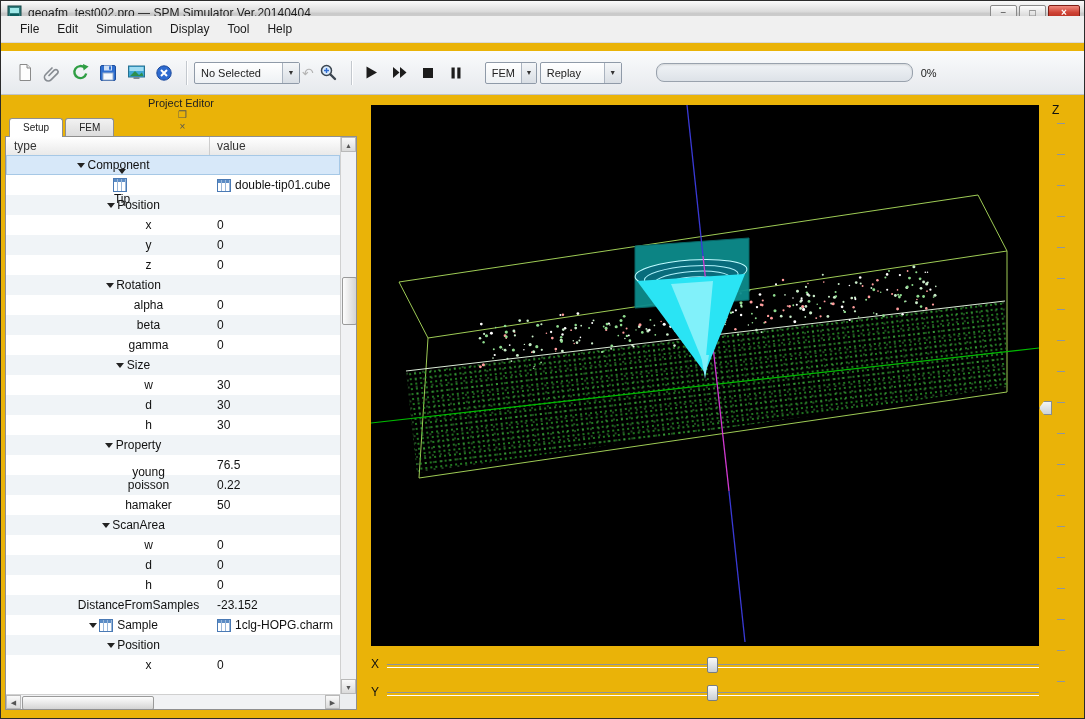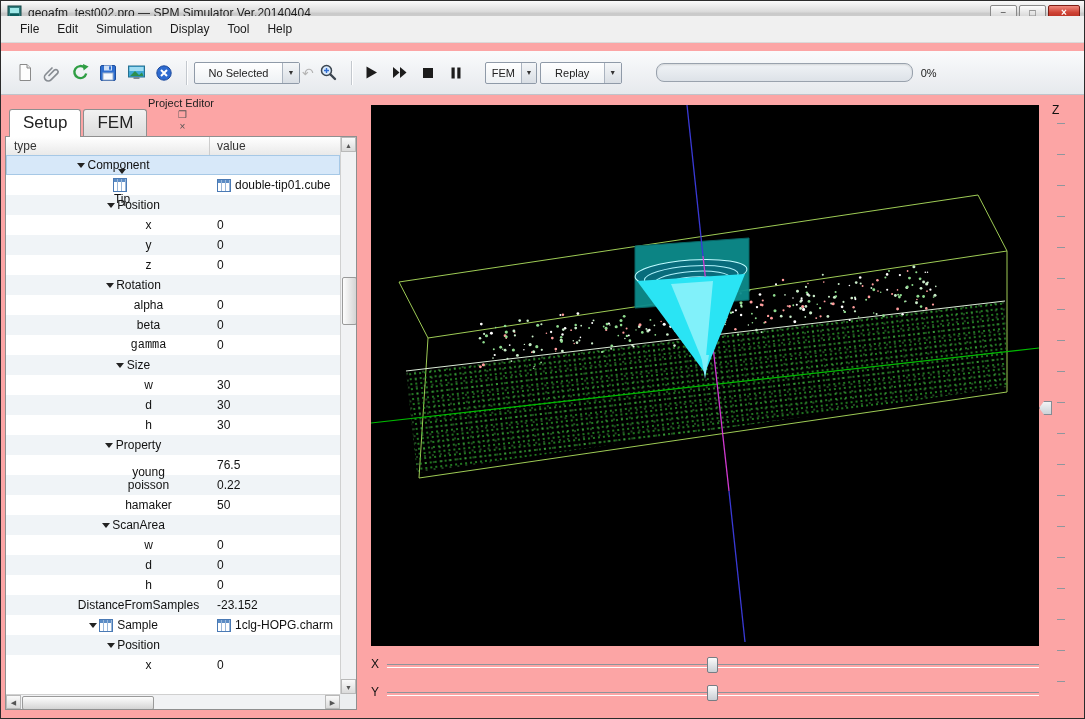--- a/index.html
+++ b/index.html
@@ -1,16 +1,16 @@
 <!DOCTYPE html>
 <html><head>
 <meta charset="utf-8">
 <style>
   html,body{margin:0;padding:0;background:#777;font-family:"Liberation Sans",sans-serif;}
-  .window{position:relative;width:1085px;height:719px;background:#fca5a5;border:1px solid #2b2b2b;box-sizing:border-box;overflow:hidden;}
+  .window{position:relative;width:1085px;height:719px;background:#eab308;border:1px solid #2b2b2b;box-sizing:border-box;overflow:hidden;}
 
   
   .titlebar{position:absolute;left:0;top:0;right:0;height:24px;
     background:linear-gradient(#fbfbfb,#dcdcdc 45%,#c9c9c9 55%,#d6d6d6);
     border-bottom:1px solid #9a9a9a;display:flex;align-items:center;padding:0 4px;box-sizing:border-box;}
   .app-icon{width:15px;height:15px;margin:0 6px 0 2px;flex:0 0 auto;}
   .title-text{font-size:12px;color:#1d1d1d;white-space:nowrap;}
   .win-controls{margin-left:auto;display:flex;gap:2px;}
   .win-btn{width:27px;height:15px;border:1px solid #8a8a8a;border-radius:2px;
     background:linear-gradient(#fdfdfd,#cfcfcf);color:#444;font-size:10px;line-height:13px;
@@ -23,39 +23,39 @@
   .menu-item{font-size:12px;color:#1a1a1a;padding:3px 9px;border-radius:2px;}
 
   
   .toolbar{position:absolute;left:0;top:50px;right:0;height:44px;
     background:linear-gradient(#fafbfc,#e6e9ed);border-bottom:1px solid #bfc4cb;
     display:flex;align-items:center;padding:0 10px;box-sizing:border-box;}
   .tb-ic{width:26px;height:26px;display:flex;align-items:center;justify-content:center;border-radius:3px;margin-right:2px;}
   .tb-sep{width:1px;height:24px;background:#c3c8ce;box-shadow:1px 0 0 #fff;margin:0 7px;}
   .combo{height:22px;border:1px solid #8f9aa8;background:linear-gradient(#fff,#eef1f4);
     display:flex;align-items:center;font-size:11px;color:#222;border-radius:2px;box-sizing:border-box;}
-  .combo .combo-text{padding:0 6px;flex:1;white-space:nowrap;text-align:center;}
+  .combo .combo-text{padding:0 6px;flex:1;white-space:nowrap;}
   .combo .combo-arrow{width:16px;align-self:stretch;border-left:1px solid #aab3bf;
     background:linear-gradient(#f4f6f8,#d9dee4);display:flex;align-items:center;justify-content:center;
     font-size:7px;color:#333;}
   .combo.no-selected{width:106px;}
   .combo.fem{width:52px;margin-left:14px;}
   .combo.replay{width:82px;margin-left:3px;}
   .faded-arrow{color:#b5b5b5;font-size:14px;margin:0 2px;}
   .progress{width:255px;height:17px;border:1px solid #99a2ad;border-radius:8px;margin-left:34px;
     background:linear-gradient(#f0f3f6,#dde2e8);box-shadow:inset 0 1px 2px rgba(0,0,0,.12);}
   .progress-label{font-size:11px;color:#222;margin-left:8px;}
 
   
   .left-panel{position:absolute;left:4px;top:96px;width:352px;bottom:8px;display:flex;flex-direction:column;}
   .panel-header{height:17px;display:flex;align-items:center;font-size:11px;color:#222;padding:0 4px;flex-direction:column;}
   .panel-header .ph-title{flex:1;}
   .ph-btn{width:13px;height:13px;font-size:10px;line-height:12px;text-align:center;color:#555;margin-left:3px;border-radius:2px;}
   .tabs{height:22px;display:flex;align-items:flex-end;padding-left:4px;position:relative;z-index:2;}
-  .tab{font-size:17px;color:#222;padding:3px 13px 3px;border:1px solid #8f8f8f;border-bottom:none;
+  .tab{font-size:10px;color:#222;padding:3px 13px 3px;border:1px solid #8f8f8f;border-bottom:none;
     border-radius:3px 3px 0 0;background:linear-gradient(#f2f2f2,#dcdcdc);margin-right:2px;}
   .tab.active{background:#fff;padding-bottom:4px;position:relative;top:1px;}
   .tree-wrap{flex:1;position:relative;background:#fff;border:1px solid #8f8f8f;overflow:hidden;}
   .col-header{height:18px;display:flex;margin-right:16px;border-bottom:1px solid #c2c2c2;
     background:linear-gradient(#ffffff,#e9e9e9);}
   .col-h{font-size:12px;color:#333;box-sizing:border-box;padding:2px 0 0 8px;}
   .col-h.type{width:204px;border-right:1px solid #cdcdcd;}
   .col-h.value{flex:1;padding-left:7px;}
   .tree-body{position:absolute;left:0;top:18px;right:16px;bottom:15px;overflow:hidden;}
   .trow{height:20px;display:flex;align-items:center;font-size:12px;color:#111;}
@@ -309,21 +309,21 @@
           <div class="trow alt">
             <div class="tcell type" style="padding-left: 68px;">
               <span class="arrow-spacer"></span>
               <span>beta</span>
             </div>
             <div class="tcell value">
               <span>0</span>
             </div>
           </div>
           <div class="trow">
-            <div class="tcell type" style="padding-left: 68px; font-family: Liberation Mono, monospace;">
+            <div class="tcell type" style="padding-left: 68px;">
               <span class="arrow-spacer"></span>
               <span>gamma</span>
             </div>
             <div class="tcell value">
               <span>0</span>
             </div>
           </div>
           <div class="trow alt">
             <div class="tcell type" style="padding-left: 48px;">
               <span class="arrow"></span>

